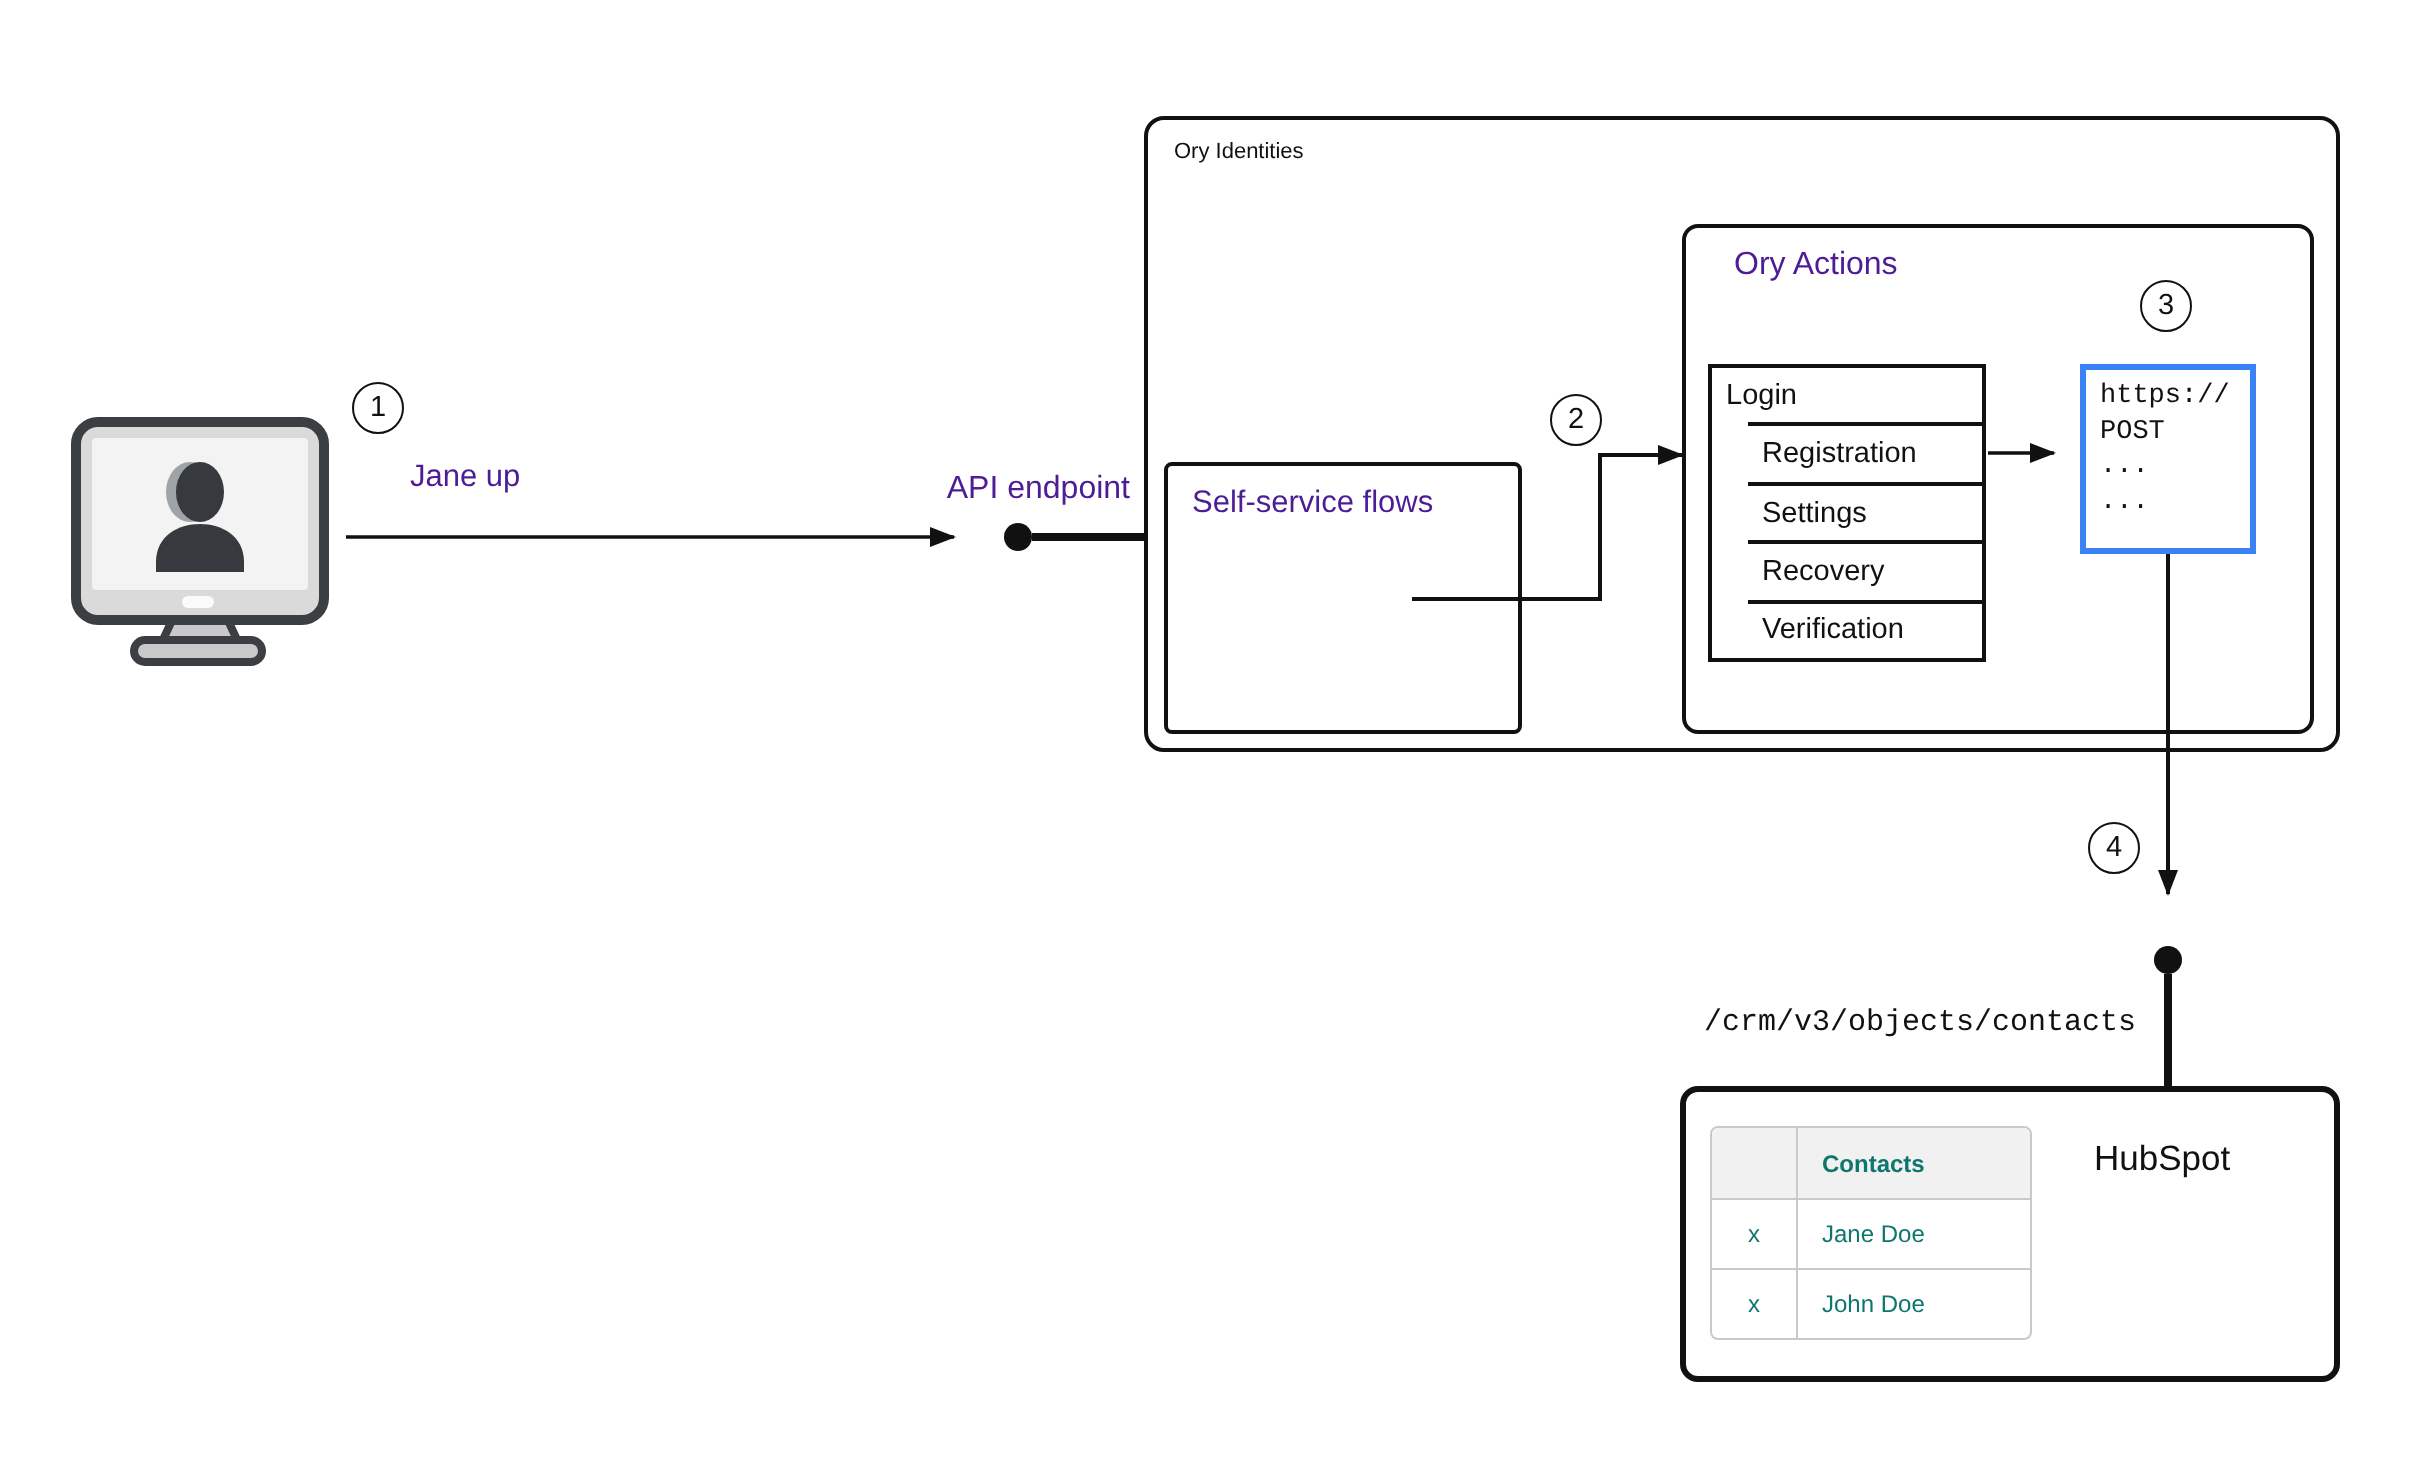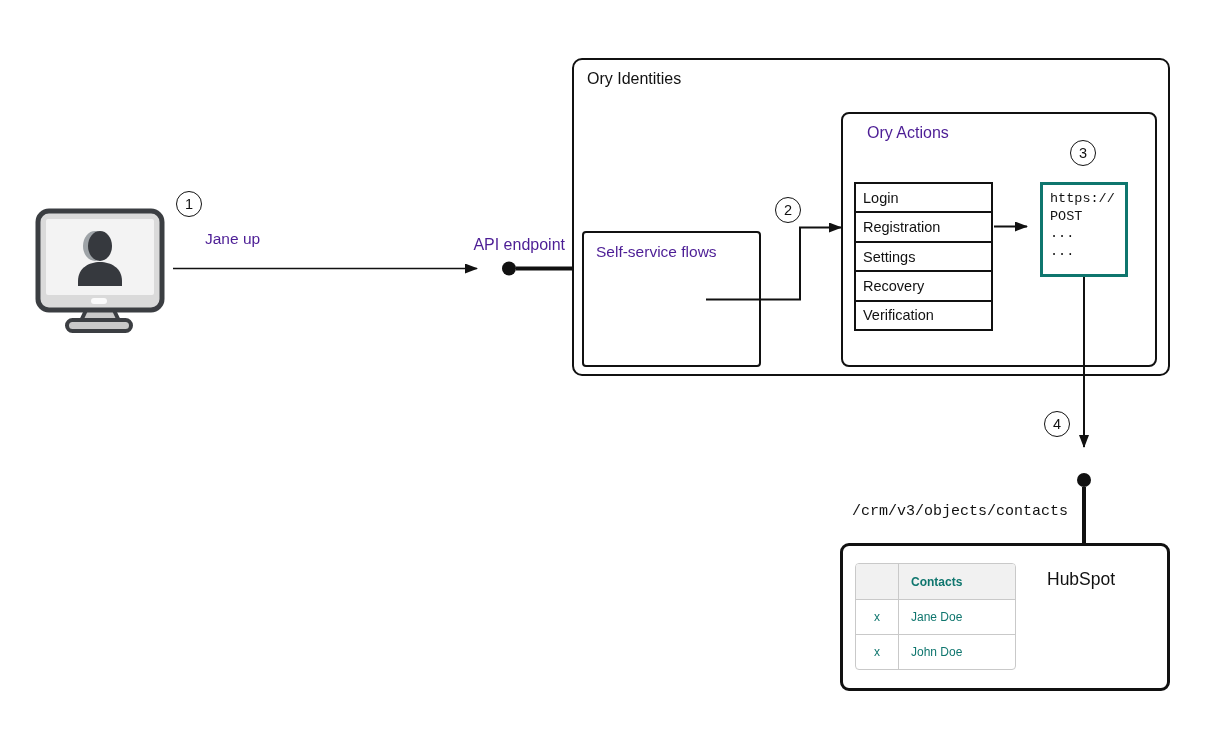--- a/index.html
+++ b/index.html
@@ -2,41 +2,41 @@
 <html><head>
 <meta charset="utf-8">
 <style>
   html,body{margin:0;padding:0;background:#ffffff;}
   #stage{
     position:relative;width:1212px;height:730px;background:#ffffff;overflow:hidden;
     font-family:"Liberation Sans",sans-serif;color:#111;
   }
   .abs{position:absolute;}
   .box{background:#fff;border:2px solid #111;border-radius:10px;box-sizing:border-box;}
-  .box-title{font-size:16px;color:#111;}
+  .box-title{font-size:11px;color:#111;}
   .badge{
     width:26px;height:26px;border:1.6px solid #111;border-radius:50%;background:#fff;
     display:flex;align-items:center;justify-content:center;font-size:14.5px;box-sizing:border-box;
   }
   .label{font-size:15.5px;color:#4c1d95;white-space:nowrap;}
   .mono{font-family:"Liberation Mono","DejaVu Sans Mono",monospace;}
 
   
   .flow-table{
     position:absolute;left:854px;top:182px;width:139px;height:149px;
     border:2px solid #111;background:#fff;box-sizing:border-box;
     display:flex;flex-direction:column;
   }
   .flow-row{flex:1;display:flex;align-items:center;padding-left:7px;font-size:14.5px;text-align:right;}
-  .flow-row + .flow-row{border-top:2px solid #111;}
+  .flow-row + .flow-row{border-top:2px solid #111;margin-left:18px;}
 
   
   .code-box{
     position:absolute;left:1040px;top:182px;width:88px;height:95px;
-    border:3px solid #0f766e;background:#fff;box-sizing:border-box;
+    border:3px solid #3b82f6;background:#fff;box-sizing:border-box;
     padding:5px 2px 0 7px;
   }
   .code-line{font-family:"Liberation Mono","DejaVu Sans Mono",monospace;font-size:13.5px;line-height:17.5px;white-space:pre;}
 
   
   .ctable{
     position:absolute;left:12px;top:17px;width:161px;
     border:1px solid #c9c9c9;border-radius:4px;background:#fff;box-sizing:border-box;
     display:grid;grid-template-columns:42px 1fr;overflow:hidden;
   }

